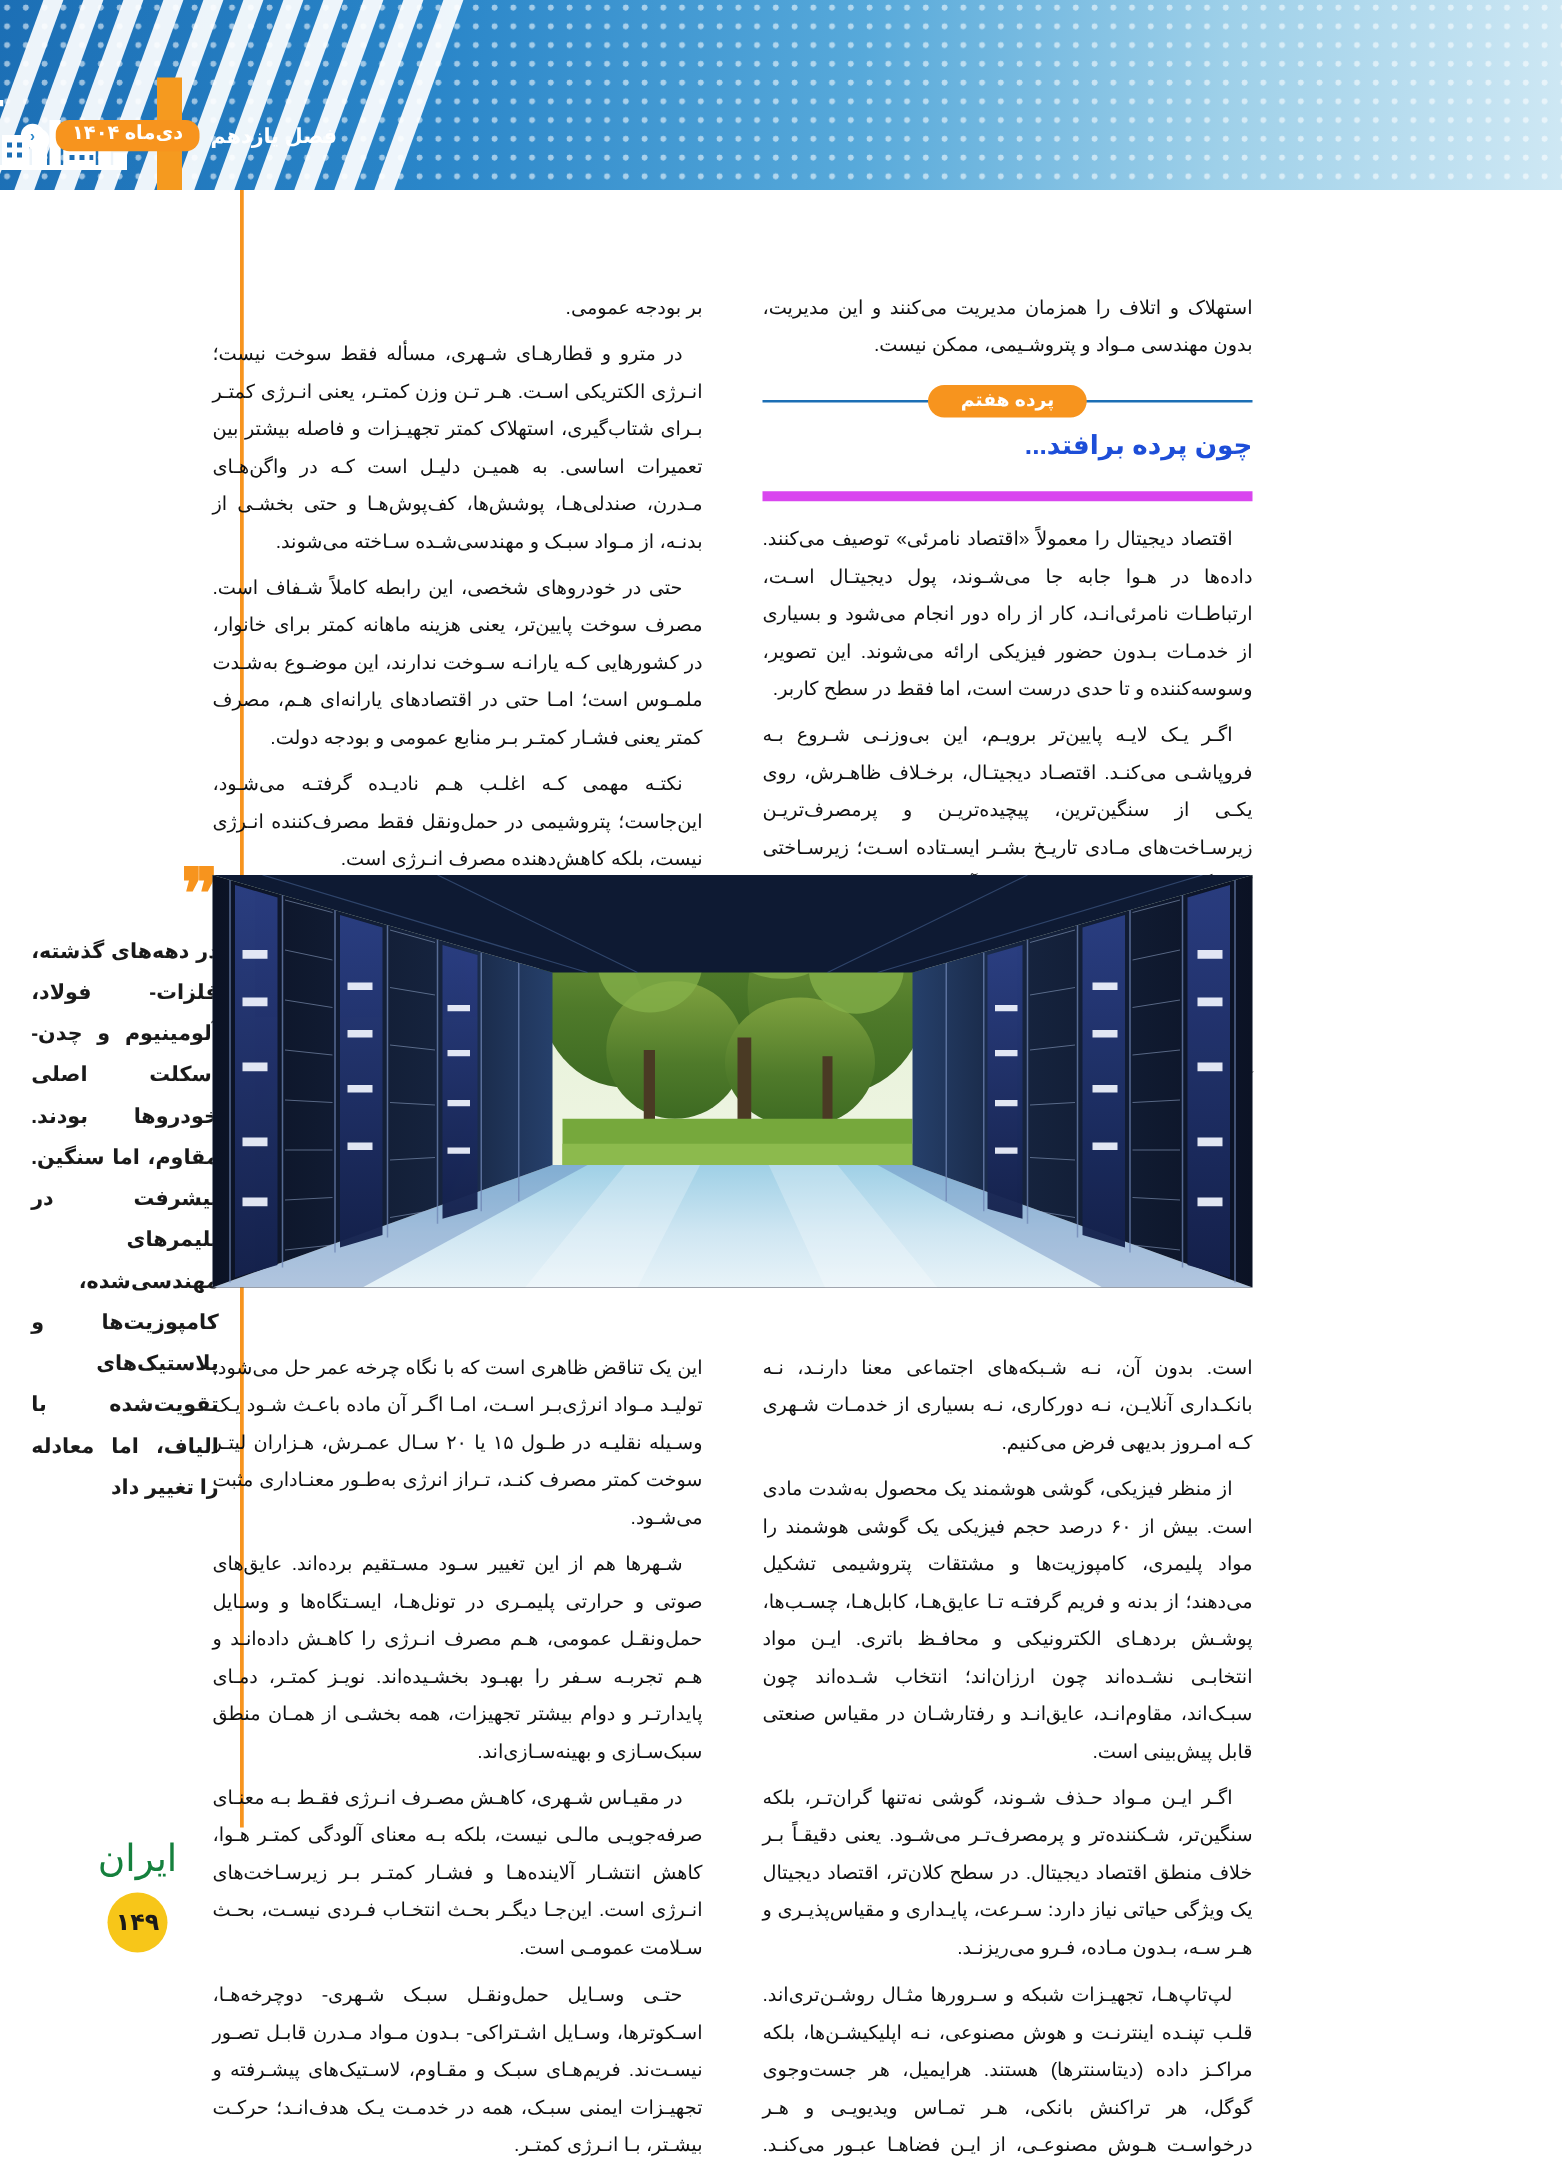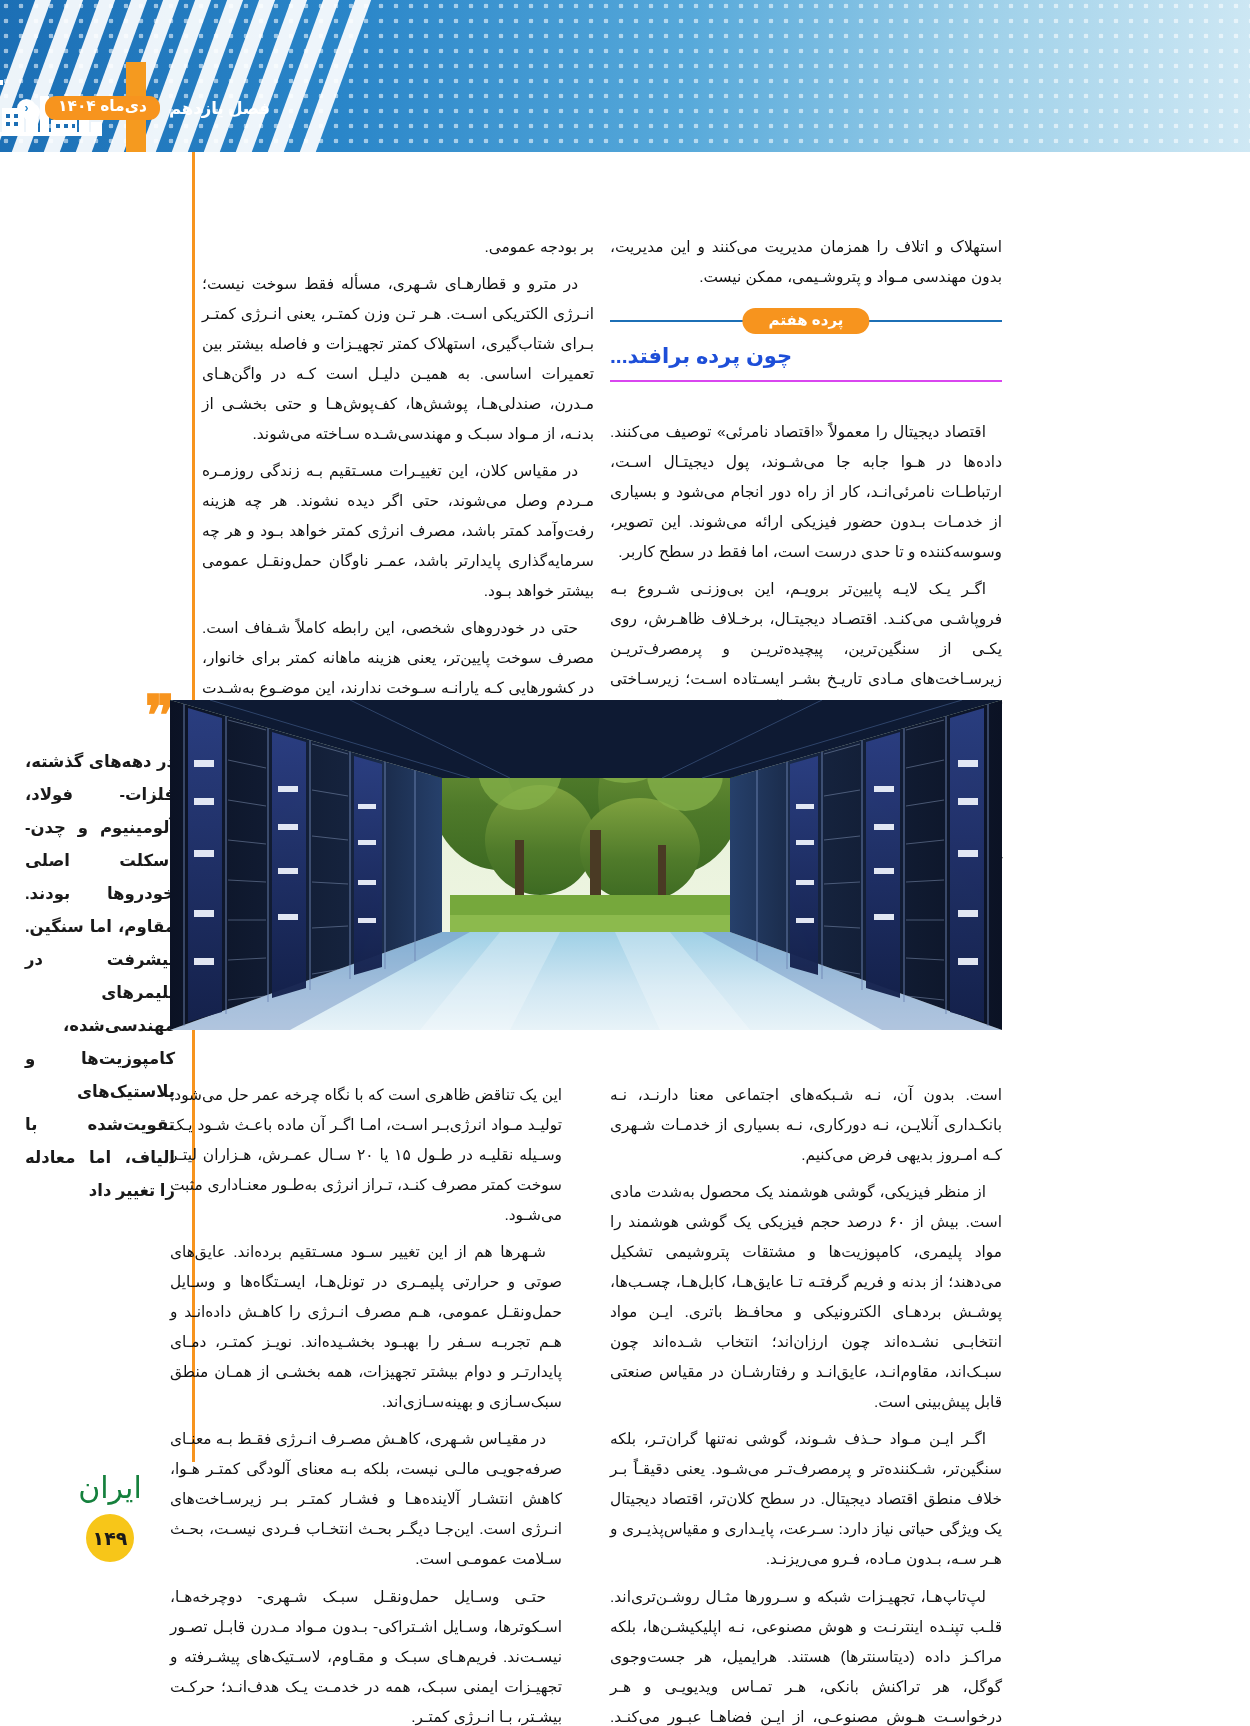--- a/index.html
+++ b/index.html
@@ -189,35 +189,35 @@
     font-size: 15.4px;
     line-height: 1.95;
     color: #111;
   }
   .col p {
     margin: 0 0 7px 0;
     text-indent: 16px;
   }
   .col p.noindent { text-indent: 0; }
 
-  #col-right-top { right: 656px; top: 232px; }
+  #col-right-top { right: 688px; top: 232px; }
   #col-left-top  { right: 248px; top: 232px; width: 392px; }
   #col-right-bot { right: 688px; top: 1080px; }
   #col-left-bot  { right: 248px; top: 1080px; width: 392px; }
 
   
   .section-box {
     position: absolute;
     right: 248px;
     top: 320px;
     width: 392px;
     border-top: 2px solid #1c6fb5;
-    border-bottom: 2px solid #d946ef;
-    text-align: left;
-    padding: 13px 0 12px;
+    border-bottom: 8px solid #d946ef;
+    text-align: right;
+    padding: 13px 0 24px;
     direction: rtl;
     background: #fff;
   }
   .section-pill {
     position: absolute;
     top: -14px;
     right: 50%;
     transform: translateX(50%);
     background: #f7941e;
     color: #ffffff;
@@ -317,21 +317,20 @@
 </div>
 
 <div class="brand">
   <div class="brand-name">ایران</div>
   <div class="page-circle">۱۴۹</div>
 </div>
 
 <div class="col" id="col-right-top">
   <p class="noindent">بر بودجه عمومی.</p>
   <p>در مترو و قطارهـای شـهری، مسأله فقط سوخت نیست؛ انـرژی الکتریکی اسـت. هـر تـن وزن کمتـر، یعنی انـرژی کمتـر بـرای شتاب‌گیری، استهلاک کمتر تجهیـزات و فاصله بیشتر بین تعمیرات اساسی. به همیـن دلیـل است کـه در واگن‌هـای مـدرن، صندلی‌هـا، پوشش‌ها، کف‌پوش‌هـا و حتی بخشـی از بدنـه، از مـواد سبـک و مهندسی‌شـده سـاخته می‌شوند.</p>
-  <p>در مقیاس کلان، این تغییـرات مسـتقیم بـه زندگی روزمـره مـردم وصل می‌شوند، حتی اگر دیده نشوند. هر چه هزینه رفت‌وآمد کمتر باشد، مصرف انرژی کمتر خواهد بـود و هر چه سرمایه‌گذاری پایدارتر باشد، عمـر ناوگان حمل‌ونقـل عمومی بیشتر خواهد بـود.</p>
   <p>حتی در خودروهای شخصی، این رابطه کاملاً شـفاف است. مصرف سوخت پایین‌تر، یعنی هزینه ماهانه کمتر برای خانوار، در کشورهایی کـه یارانـه سـوخت ندارند، این موضـوع به‌شـدت ملمـوس است؛ امـا حتی در اقتصادهای یارانه‌ای هـم، مصرف کمتر یعنی فشـار کمتـر بـر منابع عمومی و بودجه دولت.</p>
   <p>نکتـه مهمی کـه اغلـب هـم نادیـده گرفتـه می‌شـود، این‌جاست؛ پتروشیمی در حمل‌ونقل فقط مصرف‌کننده انـرژی نیست، بلکه کاهش‌دهنده مصرف انـرژی است.</p>
 </div>
 
 <div class="col" id="col-left-top">
   <p class="noindent">استهلاک و اتلاف را همزمان مدیریت می‌کنند و این مدیریت، بدون مهندسی مـواد و پتروشـیمی، ممکن نیست.</p>
   <div style="height:118px"></div>
   <p>اقتصاد دیجیتال را معمولاً «اقتصاد نامرئی» توصیف می‌کنند. داده‌ها در هـوا جابه جا می‌شـوند، پول دیجیتـال اسـت، ارتباطـات نامرئی‌انـد، کار از راه دور انجام می‌شود و بسیاری از خدمـات بـدون حضور فیزیکی ارائه می‌شوند. این تصویر، وسوسه‌کننده و تا حدی درست است، اما فقط در سطح کاربر.</p>
   <p>اگـر یـک لایـه پایین‌تر برویـم، این بی‌وزنـی شـروع بـه فروپاشـی می‌کنـد. اقتصـاد دیجیتـال، برخـلاف ظاهـرش، روی یکـی از سنگین‌ترین، پیچیده‌تریـن و پرمصرف‌تریـن زیرسـاخت‌های مـادی تاریـخ بشـر ایسـتاده اسـت؛ زیرسـاختی کـه اگر لحظه‌ای از بیفتـد، تمـام آن «نامرئی بـودن» ناپدیـد می‌شـود.</p>
   <p>گوشی هوشمند خـود را تصور کنید؛ وزن دارد، گرما تولید می‌کند، می‌شکند، فرسوده می‌شود و باتری‌اش عمر محـدود دارد. این جسم کوچـک، دروازه تـو بـه بانـک، بـازار، رسانه، آمـوزش، کار و حتی دولت</p>

